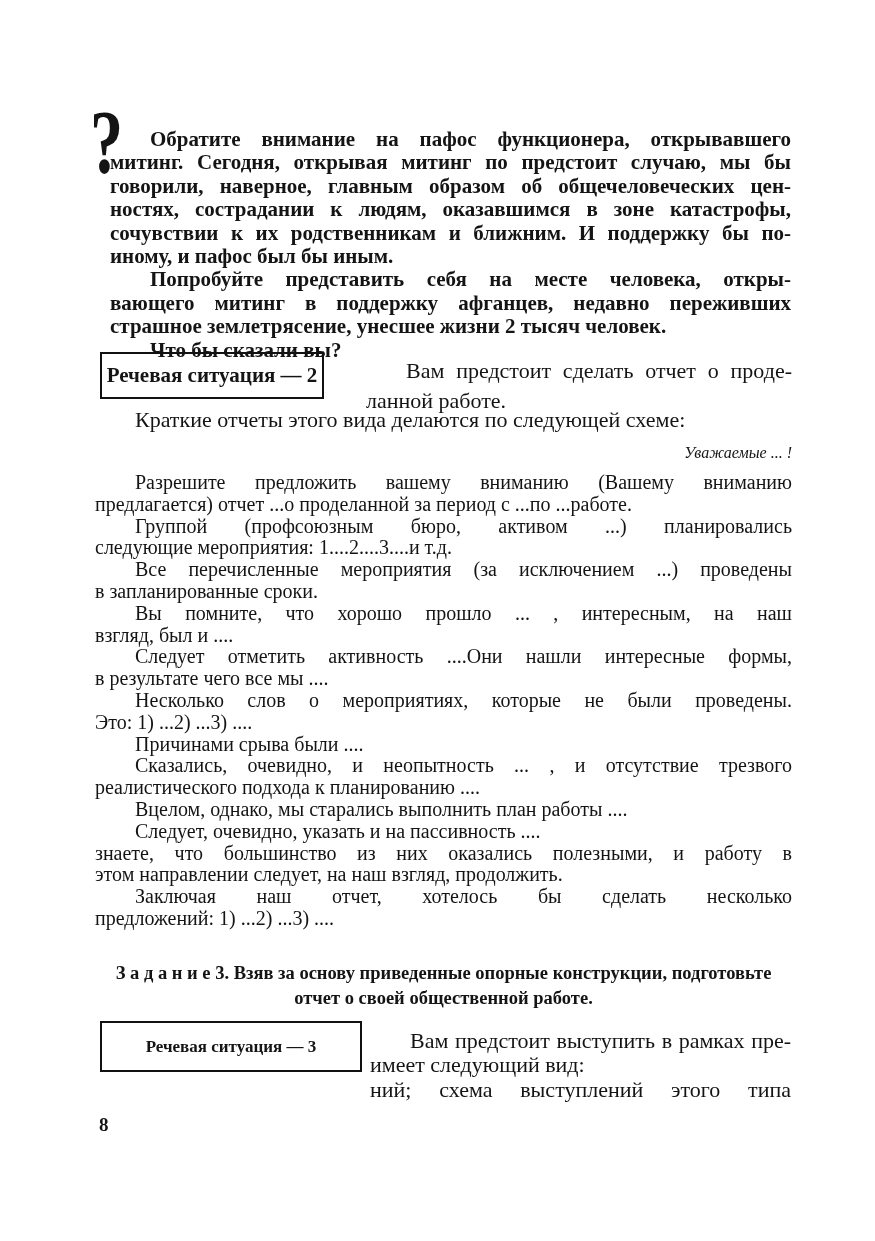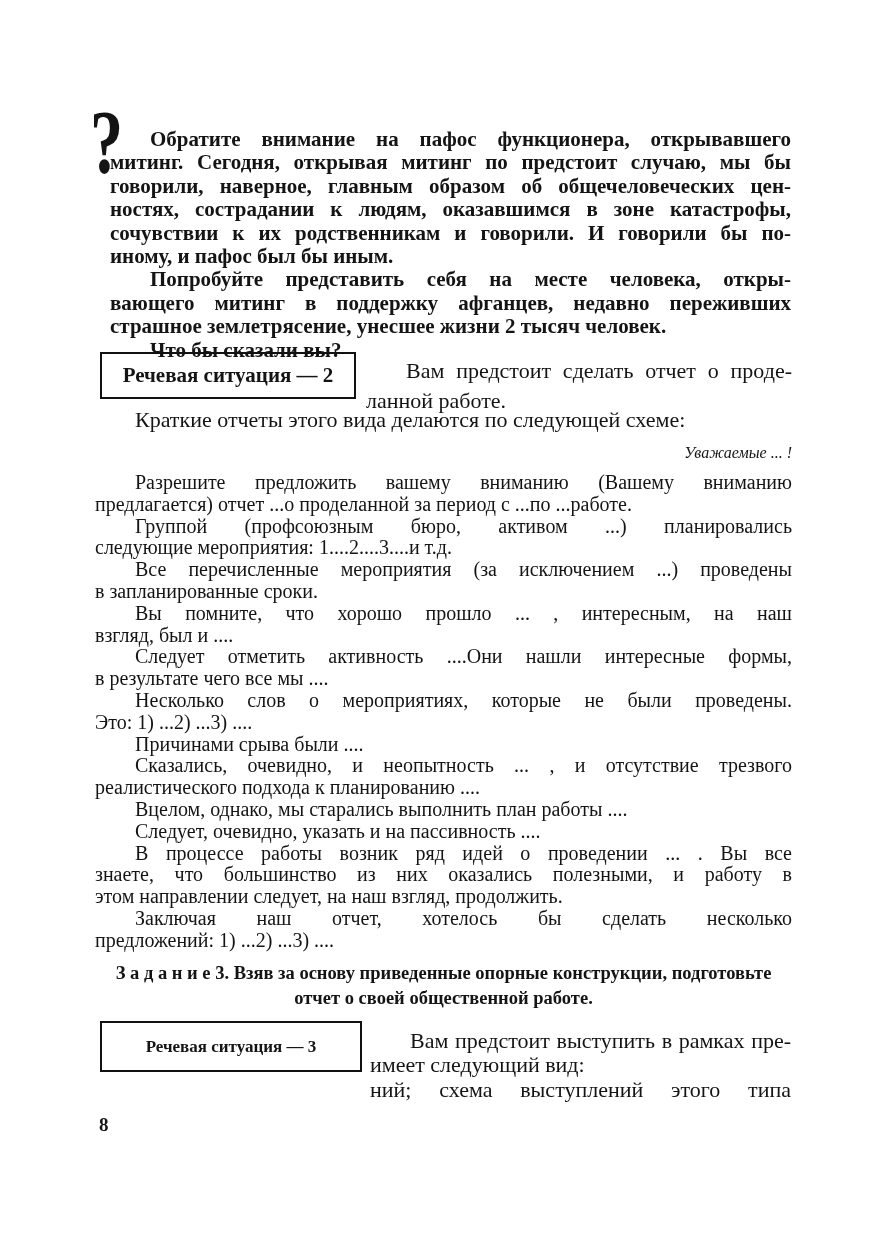--- a/index.html
+++ b/index.html
@@ -41,21 +41,21 @@
   }
 
   .sit-box {
     border: 2px solid #111;
     display: flex;
     align-items: center;
     justify-content: center;
     font-weight: bold;
     box-sizing: border-box;
   }
-  #sit2-box { left: 100px; top: 352px; width: 256px; height: 47px; font-size: 21px; }
+  #sit2-box { left: 100px; top: 352px; width: 224px; height: 47px; font-size: 21px; }
   #sit3-box { left: 100px; top: 1021px; width: 262px; height: 51px; font-size: 17px; }
 
   #sit2-side { left: 366px; top: 356px; width: 426px; font-size: 22px; line-height: 30px; }
   #sit3-side { left: 370px; top: 1029px; width: 421px; font-size: 22px; line-height: 24.3px; }
 
   #scheme-intro { left: 95px; top: 407px; width: 697px; font-size: 22px; line-height: 26px; }
 
   #salutation {
     left: 95px; top: 444px; width: 697px;
     font-size: 16px;
@@ -87,21 +87,21 @@
 <div id="page">
 
   <div id="qmark" class="abs">?</div>
 
   <div id="intro-block" class="abs">
       <div class="para">
         <div class="line first">Обратите внимание на пафос функционера, открывавшего</div>
         <div class="line">митинг. Сегодня, открывая митинг по предстоит случаю, мы бы</div>
         <div class="line">говорили, наверное, главным образом об общечеловеческих цен-</div>
         <div class="line">ностях, сострадании к людям, оказавшимся в зоне катастрофы,</div>
-        <div class="line">сочувствии к их родственникам и говорили. И говорили бы по-</div>
+        <div class="line">сочувствии к их родственникам и ближним. И поддержку бы по-</div>
         <div class="line last">иному, и пафос был бы иным.</div>
       </div>
       <div class="para">
         <div class="line first">Попробуйте представить себя на месте человека, откры-</div>
         <div class="line">вающего митинг в поддержку афганцев, недавно переживших</div>
         <div class="line last">страшное землетрясение, унесшее жизни 2 тысяч человек.</div>
       </div>
       <div class="para">
         <div class="line first last">Что бы сказали вы?</div>
       </div>
@@ -154,21 +154,20 @@
         <div class="line first">Сказались, очевидно, и неопытность ... ,  и отсутствие трезвого</div>
         <div class="line last">реалистического подхода к планированию ....</div>
       </div>
       <div class="para">
         <div class="line first last">Вцелом, однако, мы старались выполнить план работы ....</div>
       </div>
       <div class="para">
         <div class="line first last">Следует, очевидно, указать и на пассивность ....</div>
       </div>
       <div class="para">
-        <div class="line first">В процессе работы возник ряд идей о проведении ... . Вы все</div>
         <div class="line">знаете, что большинство из них оказались полезными, и работу в</div>
         <div class="line last">этом направлении следует, на наш взгляд, продолжить.</div>
       </div>
       <div class="para">
         <div class="line first">Заключая наш отчет, хотелось бы сделать несколько</div>
         <div class="line last">предложений: 1)  ...2)  ...3)  ....</div>
       </div>
     </div>
 
   <div id="task3" class="abs center-lines">

